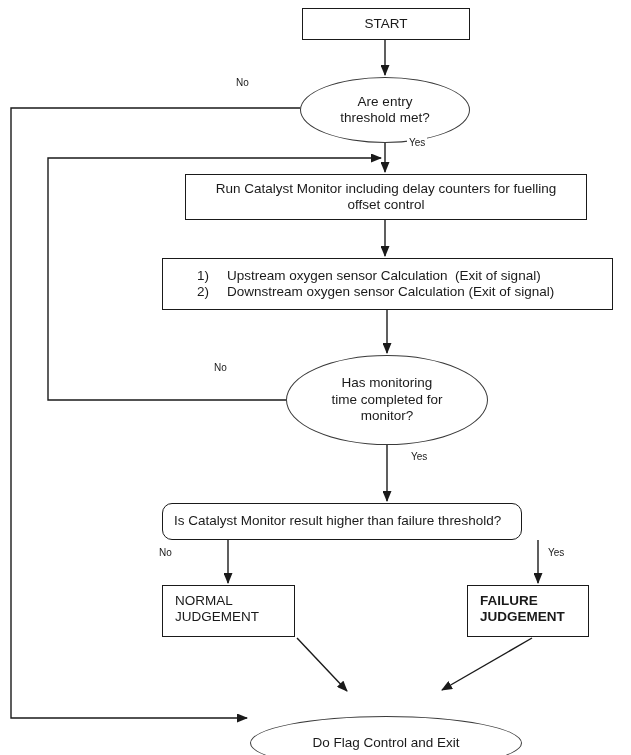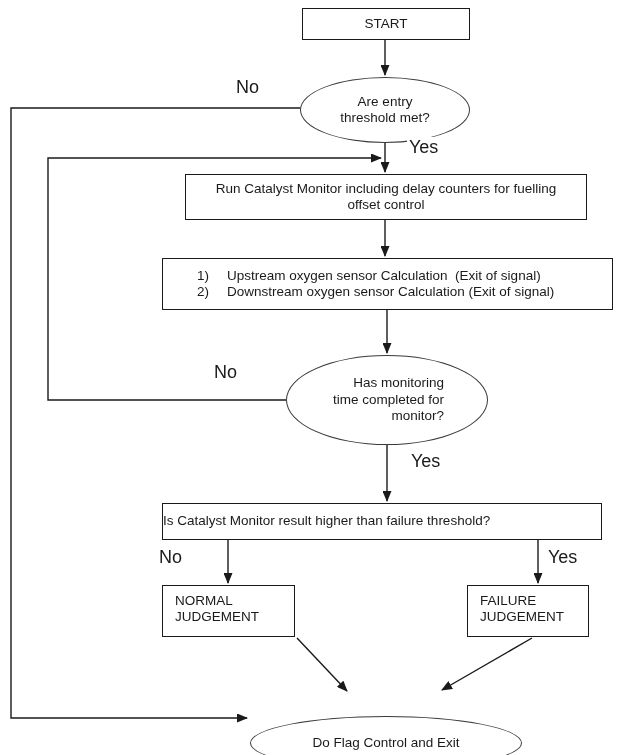--- a/index.html
+++ b/index.html
@@ -27,37 +27,37 @@
   #start-box{left:302px;top:8px;width:168px;height:32px;}
   #entry-decision{left:300px;top:77px;width:170px;height:66px;}
   #entry-decision .inner{width:112px;}
   #run-monitor{left:185px;top:174px;width:402px;height:46px;}
   #run-monitor .inner{width:345px;}
   #sensor-calc{left:162px;top:258px;width:451px;height:52px;
     flex-direction:column;align-items:flex-start;justify-content:center;text-align:left;}
   .calc-row{display:flex;padding-left:34px;}
   .calc-num{width:30px;white-space:pre;}
   .calc-text{white-space:pre;}
-  #time-decision{left:286px;top:355px;width:202px;height:90px;text-align:right;}
+  #time-decision{left:286px;top:355px;width:202px;height:90px;}
   #time-decision .inner{width:114px;}
-  #threshold-decision{left:162px;top:503px;width:440px;height:37px;
-    justify-content:flex-start;text-align:left;}
+  #threshold-decision{left:162px;top:503px;width:360px;height:37px;
+    justify-content:flex-start;text-align:left;padding-left:11px;border-radius:10px;}
   #normal-judgement{left:162px;top:585px;width:133px;height:52px;
     justify-content:flex-start;align-items:flex-start;text-align:left;
     padding:7px 0 18px 12px;}
   #normal-judgement .inner{width:100px;}
   #failure-judgement{left:467px;top:585px;width:122px;height:52px;
     justify-content:flex-start;align-items:flex-start;text-align:left;
     padding:7px 0 0 12px;}
-  #failure-judgement .inner{width:95px;}
+  #failure-judgement .inner{width:95px;font-weight:bold;}
   #flag-exit{left:250px;top:716px;width:272px;height:54px;}
   
   .edge-label{
     position:absolute;
-    font-size:18px;
+    font-size:10px;
     background:#ffffff;
     padding:0 2px;
   }
   #lbl-entry-no{left:234px;top:77px;}
   #lbl-entry-yes{left:407px;top:137px;}
   #lbl-time-no{left:212px;top:362px;}
   #lbl-time-yes{left:409px;top:451px;}
   #lbl-threshold-no{left:157px;top:547px;}
   #lbl-threshold-yes{left:546px;top:547px;}
 </style>

